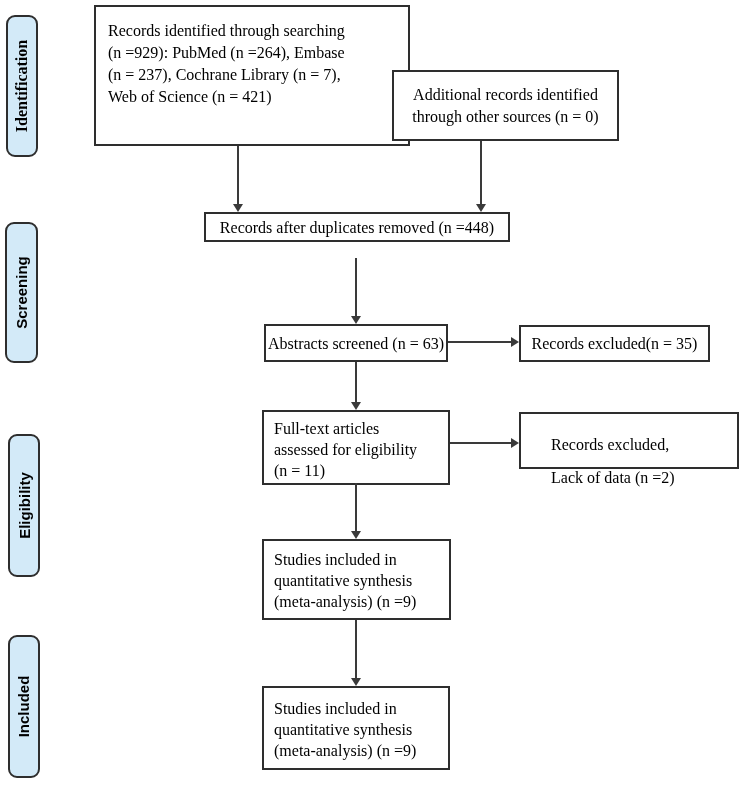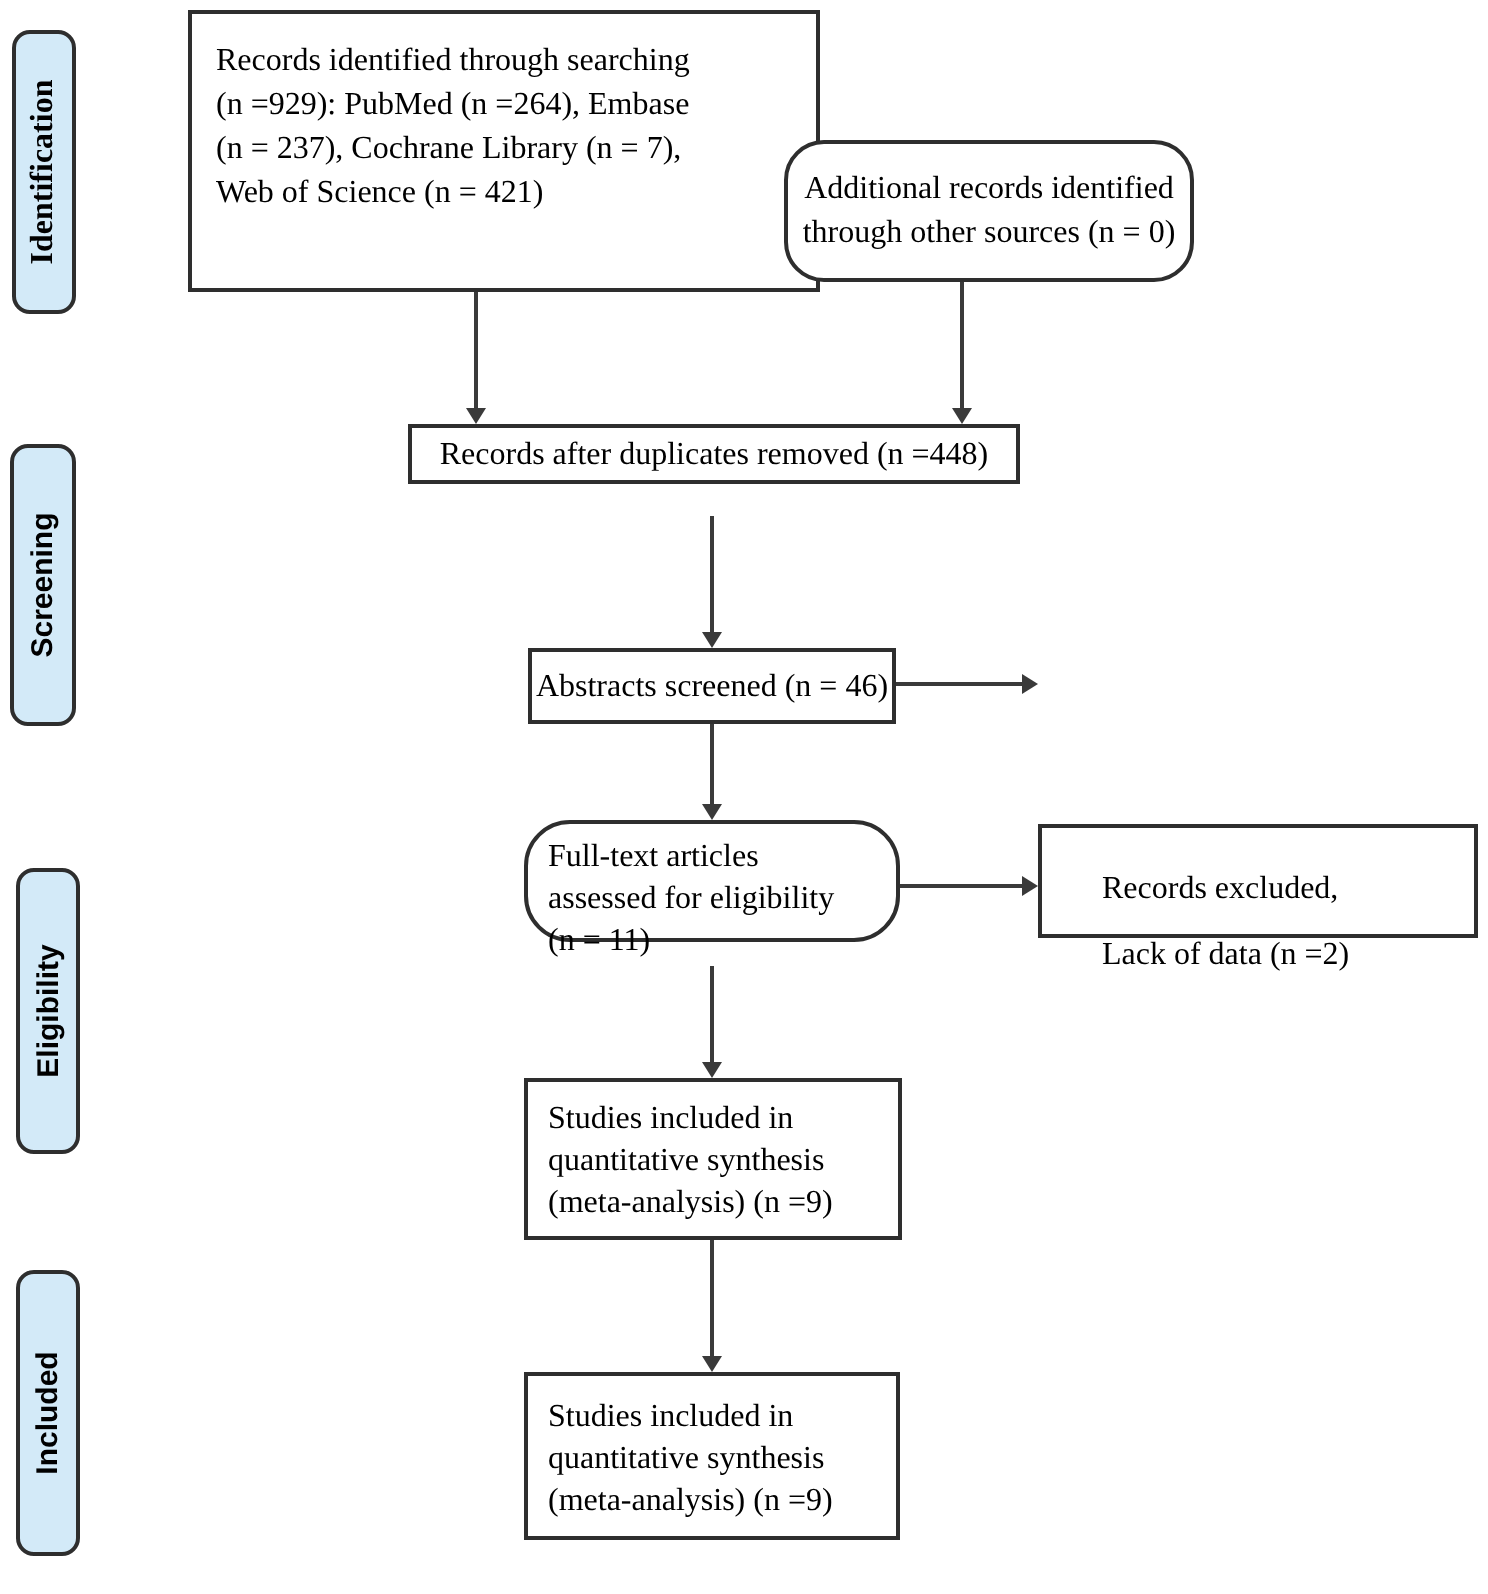--- a/index.html
+++ b/index.html
@@ -24,25 +24,25 @@
     font-size:16px;
     line-height:21px;
     white-space:pre-line;
   }
   .box.center{
     display:flex;align-items:center;justify-content:center;
     text-align:center;
   }
   .box.leftpad{padding:6px 6px 0 10px;}
   #box-records-identified{left:94px;top:5px;width:316px;height:141px;padding:13px 8px 0 12px;line-height:22px;}
-  #box-additional-records{left:392px;top:70px;width:205px;height:71px;line-height:22px;border-radius:20px;}
+  #box-additional-records{left:392px;top:70px;width:227px;height:71px;line-height:22px;}
   #box-duplicates-removed{left:204px;top:212px;width:306px;height:30px;}
   #box-abstracts-screened{left:264px;top:324px;width:184px;height:38px;}
   #box-records-excluded-screening{left:519px;top:325px;width:191px;height:37px;}
-  #box-fulltext-assessed{left:262px;top:410px;width:188px;height:61px;border-radius:23px;}
+  #box-fulltext-assessed{left:262px;top:410px;width:188px;height:75px;}
   #box-records-excluded-eligibility{left:519px;top:412px;width:220px;height:57px;padding:14px 4px 0 30px;line-height:33px;}
   #box-quant-synthesis-1{left:262px;top:539px;width:189px;height:81px;padding:8px 6px 0 10px;}
   #box-quant-synthesis-2{left:262px;top:686px;width:188px;height:84px;padding:10px 6px 0 10px;}
 
   .stage{
     position:absolute;
     box-sizing:border-box;
     background:var(--stage-fill);
     border:2px solid var(--border);
     border-radius:9px;
@@ -102,22 +102,23 @@
   <div class="box" id="box-records-identified">Records identified through searching
 (n =929): PubMed (n =264), Embase
 (n = 237), Cochrane Library (n = 7),
 Web of Science (n = 421)</div>
 
   <div class="box center" id="box-additional-records">Additional records identified
 through other sources (n = 0)</div>
 
   <div class="box center" id="box-duplicates-removed">Records after duplicates removed (n =448)</div>
 
-  <div class="box center" id="box-abstracts-screened">Abstracts screened (n = 46)</div>
+  <div class="box center" id="box-abstracts-screened">Abstracts screened (n = 63)</div>
 
+  <div class="box center" id="box-records-excluded-screening">Records excluded(n = 35)</div>
 
   <div class="box leftpad" id="box-fulltext-assessed">Full-text articles
 assessed for eligibility
 (n = 11)</div>
 
   <div class="box" id="box-records-excluded-eligibility">Records excluded,
 Lack of data (n =2)</div>
 
   <div class="box" id="box-quant-synthesis-1">Studies included in
 quantitative synthesis

